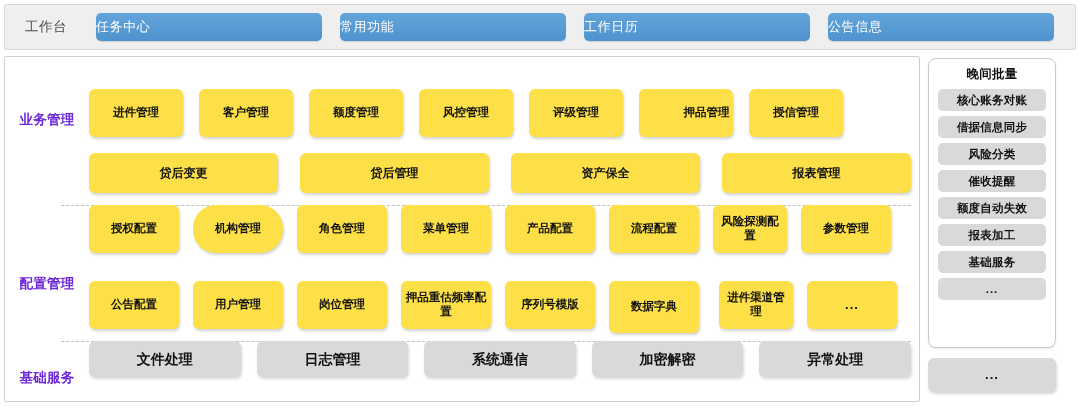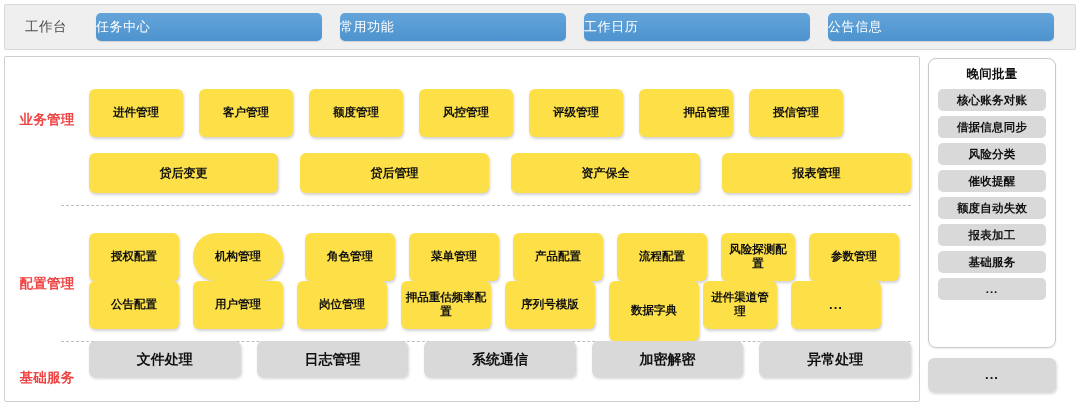--- a/index.html
+++ b/index.html
@@ -47,21 +47,21 @@
   .panel{
     position:absolute;left:4px;top:56px;width:916px;height:346px;
     box-sizing:border-box;
     background:#ffffff;
     border:1px solid #cfcfcf;
     border-radius:2px;
   }
   .rowlabel{
     position:absolute;left:0;width:84px;
     text-align:center;
-    font-size:13.5px;font-weight:bold;color:#ef4444;
+    font-size:13.5px;font-weight:bold;color:#6d28d9;
     letter-spacing:.3px;
   }
   .divider{
     position:absolute;left:56px;right:8px;
     border-top:1px dashed #bfbfbf;
     height:0;
   }
 
   .tilerow{position:absolute;display:flex;}
   .tile{
@@ -146,38 +146,38 @@
       <div class="tile wide" style="width:189px;height:40px;margin-right:22px;">贷后变更</div>
       <div class="tile wide" style="width:189px;height:40px;margin-right:22px;">贷后管理</div>
       <div class="tile wide" style="width:189px;height:40px;margin-right:22px;">资产保全</div>
       <div class="tile wide" style="width:189px;height:40px;">报表管理</div>
     </div>
 
     <div class="divider" style="top:148px;"></div>
 
     <div class="rowlabel" style="top:218px;">配置管理</div>
 
-    <div class="tilerow" style="left:84px;top:176px;width:822px;align-items:center;">
+    <div class="tilerow" style="left:84px;top:148px;width:822px;align-items:center;">
       <div class="tile" style="width:90px;height:48px;margin-right:14px;">授权配置</div>
-      <div class="tile" style="width:90px;height:48px;margin-right:22px;border-radius:23px;">机构管理</div>
+      <div class="tile" style="width:90px;height:48px;margin-right:14px;border-radius:23px;">机构管理</div>
       <div class="tile" style="width:90px;height:48px;margin-right:14px;">角色管理</div>
       <div class="tile" style="width:90px;height:48px;margin-right:14px;">菜单管理</div>
       <div class="tile" style="width:90px;height:48px;margin-right:14px;">产品配置</div>
       <div class="tile" style="width:90px;height:48px;margin-right:14px;">流程配置</div>
       <div class="tile" style="width:74px;height:48px;margin-right:14px;">风险探测配置</div>
       <div class="tile" style="width:90px;height:48px;">参数管理</div>
     </div>
 
     <div class="tilerow" style="left:84px;top:224px;width:822px;">
       <div class="tile" style="width:90px;height:48px;margin-right:14px;">公告配置</div>
       <div class="tile" style="width:90px;height:48px;margin-right:14px;">用户管理</div>
       <div class="tile" style="width:90px;height:48px;margin-right:14px;">岗位管理</div>
       <div class="tile" style="width:90px;height:48px;margin-right:14px;">押品重估频率配置</div>
       <div class="tile" style="width:90px;height:48px;margin-right:14px;">序列号模版</div>
-      <div class="tile" style="width:90px;height:60px;margin-right:4px;">数据字典</div>
+      <div class="tile" style="width:90px;height:52px;margin-right:20px;">数据字典</div>
       <div class="tile" style="width:74px;height:48px;margin-right:14px;">进件渠道管理</div>
       <div class="tile dots" style="width:90px;height:48px;">...</div>
     </div>
 
     <div class="divider" style="top:284px;"></div>
 
     <div class="rowlabel" style="top:312px;">基础服务</div>
 
     <div class="tilerow" style="left:84px;top:284px;width:822px;">
       <div class="tile grey" style="width:152px;height:36px;margin-right:16px;">文件处理</div>

